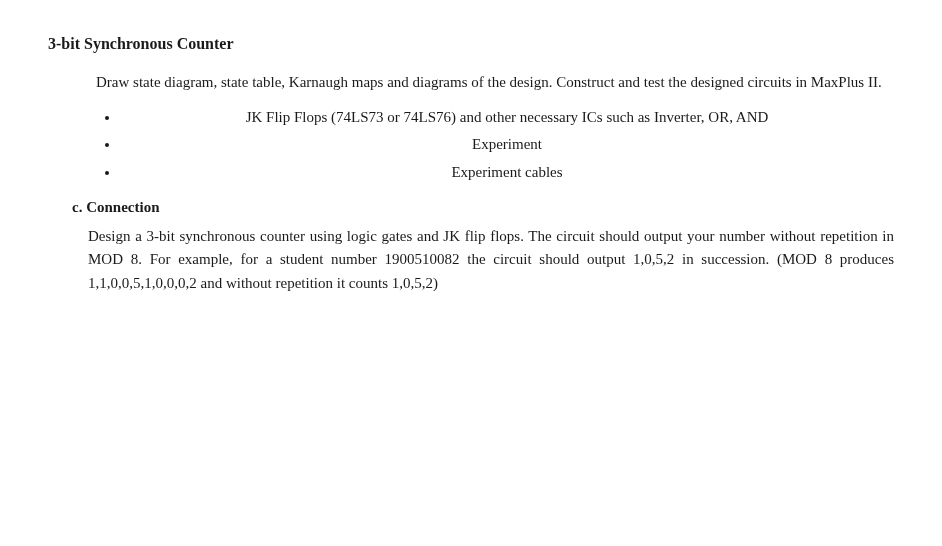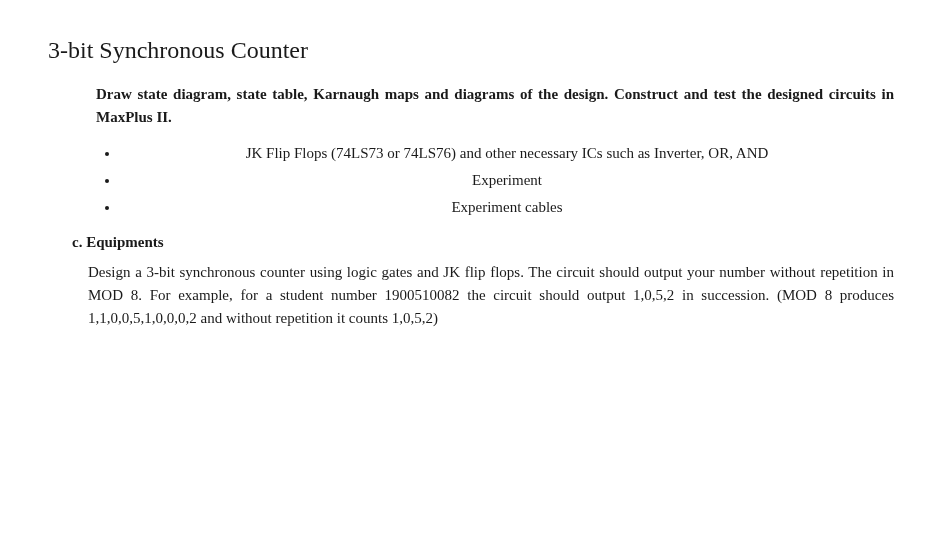--- a/index.html
+++ b/index.html
@@ -13,41 +13,40 @@
       font-family: "Times New Roman", Times, serif;
       font-size: 15px;
       color: #1a1a1a;
       width: 942px;
       min-height: 546px;
       padding: 32px 48px 32px 48px;
       line-height: 1.55;
     }
 
     .main-title {
-      font-size: 24px;
-      font-weight: normal;
+      font-size: 16px;
+      font-weight: bold;
       margin-bottom: 14px;
     }
 
     .section-label {
       font-size: 15px;
       font-weight: bold;
       margin-bottom: 6px;
       margin-left: 24px;
     }
 
     .section-body {
       margin-left: 48px;
       margin-bottom: 12px;
     }
 
     .paragraph {
       margin-bottom: 10px;
       text-align: justify;
-      font-weight: bold;
     }
 
     .bullet-list {
       list-style-type: disc;
       margin-left: 24px;
       margin-bottom: 10px;
     }
 
     .bullet-list li {
       margin-bottom: 4px;
@@ -79,15 +78,15 @@
   <div class="section-body">
     <ul class="bullet-list">
       <li>JK Flip Flops (74LS73 or 74LS76) and other necessary ICs such as Inverter, OR, AND</li>
       <li>Experiment</li>
       <li>Experiment cables</li>
     </ul>
   </div>
 </div>
 
 <div class="section-block">
-  <div class="section-label">c.  Equipments</div>
+  <div class="section-label">c.  Connection</div>
   <p class="experiment-para">Design a 3-bit synchronous counter using logic gates and JK flip flops. The circuit should output your number without repetition in MOD 8. For example, for a student number 1900510082 the circuit should output 1,0,5,2 in succession. (MOD 8 produces 1,1,0,0,5,1,0,0,0,2 and without repetition it counts 1,0,5,2)</p>
 </div>
 
 </body></html>

